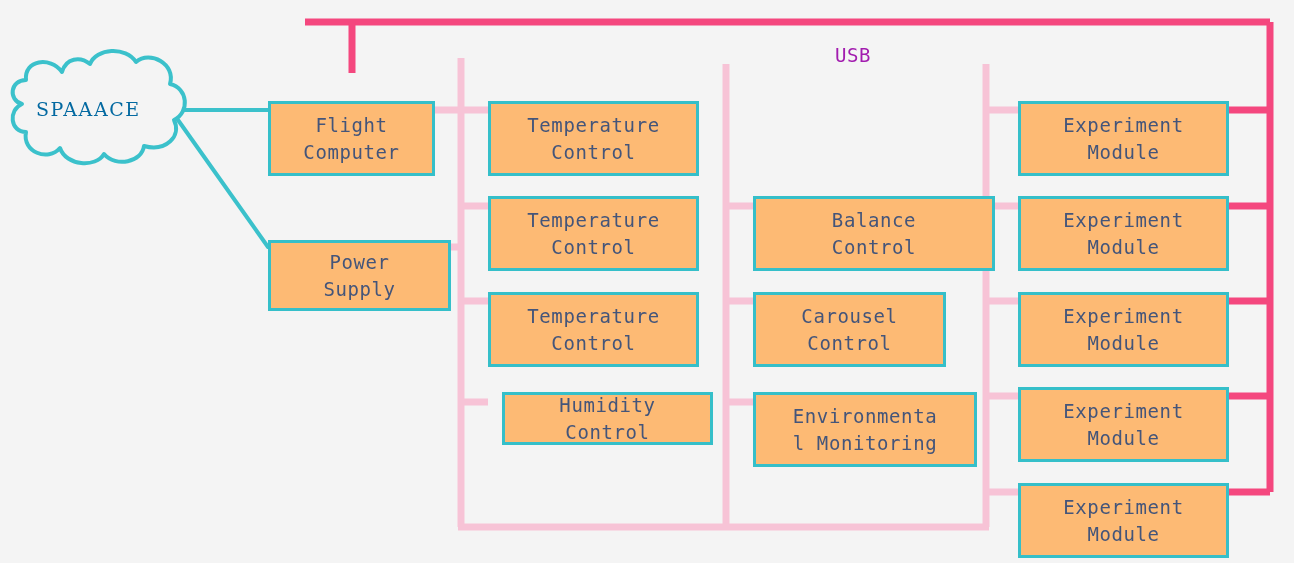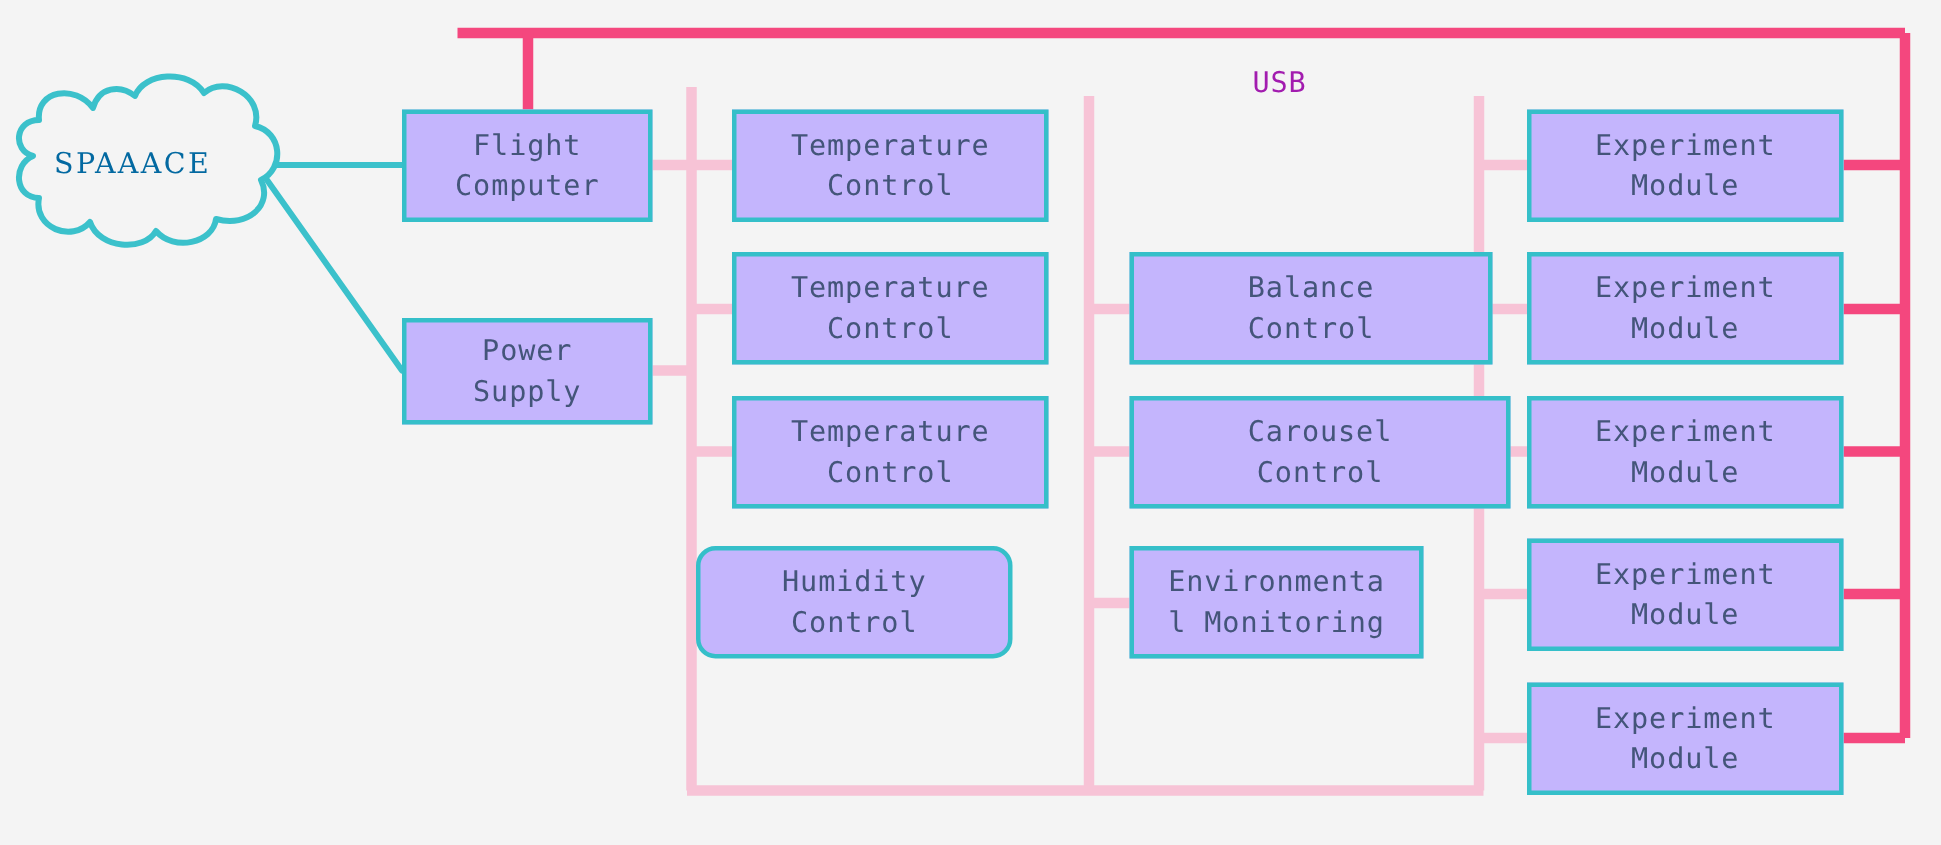--- a/index.html
+++ b/index.html
@@ -21,32 +21,33 @@
     position: absolute;
     left: 0;
     top: 0;
     width: 1294px;
     height: 563px;
   }
   .node-box {
     position: absolute;
     box-sizing: border-box;
     border: 3px solid #35bfc9;
-    background: #c4b5fd;
+    background: #fdba74;
     color: #44557a;
     font-family: "DejaVu Sans Mono", monospace;
     font-size: 19px;
     line-height: 1.42;
     letter-spacing: 0.6px;
     display: flex;
     align-items: center;
     justify-content: center;
     text-align: center;
     white-space: pre-line;
     z-index: 3;
+    margin-top: 28px;
   }
   .bus-label {
     position: absolute;
     color: #a21caf;
     font-family: "DejaVu Sans Mono", monospace;
     font-size: 19px;
     letter-spacing: 0.6px;
     z-index: 4;
   }
   .cloud-label {
@@ -125,42 +126,42 @@
              C 80 56, 66 58, 62 72 Z" fill="#f4f4f4" stroke="#3bc1cb" stroke-width="4" stroke-linejoin="round"></path>
   </svg>
 
   <div class="cloud-label" style="left:36px; top:98px;">SPAAACE</div>
 
   <div class="bus-label" style="left:835px; top:44px;">USB</div>
 
   <div class="node-box" style="left:268px; top:73px; width:167px; height:75px;">Flight
 Computer</div>
 
-  <div class="node-box" style="left:268px; top:212px; width:167px; height:71px;">Power
+  <div class="node-box" style="left:268px; top:212px; width:183px; height:71px;">Power
 Supply</div>
 
   <div class="node-box" style="left:488px; top:73px; width:211px; height:75px;">Temperature
 Control</div>
 
   <div class="node-box" style="left:488px; top:168px; width:211px; height:75px;">Temperature
 Control</div>
 
   <div class="node-box" style="left:488px; top:264px; width:211px; height:75px;">Temperature
 Control</div>
 
-  <div class="node-box" style="left:464px; top:364px; width:211px; height:75px;border-radius:13px;">Humidity
+  <div class="node-box" style="left:502px; top:364px; width:211px; height:53px;">Humidity
 Control</div>
 
   <div class="node-box" style="left:753px; top:168px; width:242px; height:75px;">Balance
 Control</div>
 
-  <div class="node-box" style="left:753px; top:264px; width:254px; height:75px;">Carousel
+  <div class="node-box" style="left:753px; top:264px; width:193px; height:75px;">Carousel
 Control</div>
 
-  <div class="node-box" style="left:753px; top:364px; width:196px; height:75px;">Environmenta
+  <div class="node-box" style="left:753px; top:364px; width:224px; height:75px;">Environmenta
 l Monitoring</div>
 
   <div class="node-box" style="left:1018px; top:73px; width:211px; height:75px;">Experiment
 Module</div>
 
   <div class="node-box" style="left:1018px; top:168px; width:211px; height:75px;">Experiment
 Module</div>
 
   <div class="node-box" style="left:1018px; top:264px; width:211px; height:75px;">Experiment
 Module</div>

